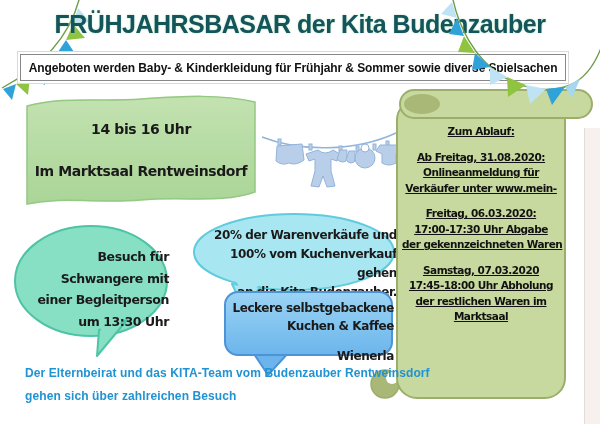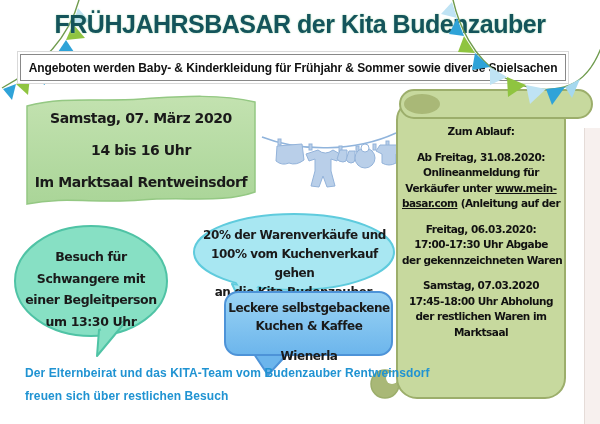--- a/index.html
+++ b/index.html
@@ -16,35 +16,35 @@
          background:#ffffff;border:1px solid #888;box-shadow:0 0 0 2px #fff,0 0 0 3px #d9d9d9;
          display:flex;align-items:center;justify-content:center;}
   .subtitle-box span{font-size:12px;font-weight:bold;color:#111;white-space:nowrap;letter-spacing:-0.1px;}
 
   .banner{position:absolute;left:25px;top:92px;width:232px;height:118px;z-index:2;}
   .banner .txt{position:absolute;left:4px;top:2px;width:224px;height:112px;display:flex;
          flex-direction:column;justify-content:space-evenly;text-align:center;}
   .banner .txt div{font-size:14px;font-weight:bold;color:#1a1a1a;font-family:"DejaVu Sans",sans-serif;letter-spacing:-0.4px;}
 
   .bubble{position:absolute;z-index:2;}
-  .bubble .txt{position:absolute;left:0;top:0;width:100%;text-align:center;
+  .bubble .txt{position:absolute;left:0;top:0;width:100%;text-align:right;
          font-family:"DejaVu Sans",sans-serif;font-weight:bold;color:#1a1a1a;}
   .mint{left:13px;top:224px;width:156px;height:145px;}
   .mint .txt{top:22px;line-height:21.5px;font-size:12.5px;letter-spacing:-0.4px;}
   .cyan{left:192px;top:212px;width:205px;height:100px;}
   .cyan .txt{top:14px;line-height:19px;font-size:12px;letter-spacing:-0.4px;}
   .cake{left:224px;top:291px;width:170px;height:88px;}
   .cake .txt{top:8px;line-height:18px;font-size:12px;letter-spacing:-0.4px;}
   .cake .txt .gap{margin-top:12px;}
 
   .scroll-wrap{position:absolute;left:370px;top:88px;width:225px;height:320px;z-index:2;}
   .scroll-text{position:absolute;left:402px;top:124px;width:158px;z-index:3;text-align:center;
          font-family:"DejaVu Sans",sans-serif;font-weight:bold;color:#111;
          font-size:10.5px;line-height:15.5px;letter-spacing:-0.5px;}
-  .scroll-text .blk{margin-bottom:10px;}
+  .scroll-text .blk{margin-bottom:10px;text-decoration:underline;}
   .scroll-text .ln{white-space:nowrap;}
   .scroll-link{text-decoration:underline;color:#111;cursor:pointer;}
 
   .footer{position:absolute;left:25px;top:366px;z-index:2;color:#2093d2;
          font-size:12px;font-weight:bold;letter-spacing:0.1px;}
   .footer div{margin-bottom:9px;white-space:nowrap;}
 
   .right-strip{position:absolute;right:0;top:128px;width:15px;height:296px;z-index:1;
          background:#f7f0ee;border-left:1px solid #e5dcd8;}
 </style>
@@ -106,21 +106,20 @@
     <svg width="232" height="118" viewBox="0 0 232 118">
       <defs>
         <linearGradient id="gban" x1="0" y1="0" x2="0" y2="1">
           <stop offset="0" stop-color="#c3e2b0"></stop>
             <stop offset="1" stop-color="#aad598"></stop>
         </linearGradient>
       </defs>
       <path d="M2,14 C40,4 72,10 116,7 C160,4 196,2 230,10 L230,100 C196,112 160,104 116,108 C72,112 40,104 2,112 Z" fill="url(#gban)" stroke="#94c883" stroke-width="1.5"></path>
     </svg>
     <div class="txt">
-      <div>Samstag, 07. März 2020</div>
       <div>14 bis 16 Uhr</div>
       <div>Im Marktsaal Rentweinsdorf</div>
     </div>
   </div>
 
   <div class="bubble mint">
     <svg width="156" height="145" viewBox="0 0 156 145">
       <ellipse cx="78" cy="57" rx="76" ry="55" fill="#87e0c4" stroke="#4fc3a5" stroke-width="2"></ellipse>
       <polygon points="86,106 114,96 84,132" fill="#87e0c4" stroke="#4fc3a5" stroke-width="2" stroke-linejoin="round"></polygon>
       <polygon points="86,100 116,92 90,112" fill="#87e0c4"></polygon>
@@ -179,34 +178,33 @@
       <rect x="30" y="2" width="192" height="28" rx="14" fill="#c7d99e" stroke="#9cae6b" stroke-width="2"></rect>
       <ellipse cx="52" cy="16" rx="18" ry="10" fill="#a9b877"></ellipse>
     </svg>
   </div>
   <div class="scroll-text">
     <div class="blk ln">Zum Ablauf:</div>
     <div class="blk">
       <div class="ln">Ab Freitag, 31.08.2020:</div>
       <div class="ln">Onlineanmeldung für</div>
       <div class="ln"><span>Verkäufer unter </span><span class="scroll-link">www.mein-</span></div>
-      <div class="ln"><span class="scroll-link">basar.com</span><span> (Anleitung auf der</span></div>
     </div>
     <div class="blk">
       <div class="ln">Freitag, 06.03.2020:</div>
       <div class="ln">17:00-17:30 Uhr Abgabe</div>
       <div class="ln">der gekennzeichneten Waren</div>
     </div>
     <div class="blk">
       <div class="ln">Samstag, 07.03.2020</div>
       <div class="ln">17:45-18:00 Uhr Abholung</div>
       <div class="ln">der restlichen Waren im</div>
       <div class="ln">Marktsaal</div>
     </div>
   </div>
 
   <div class="footer">
     <div>Der Elternbeirat und das KITA-Team vom Budenzauber Rentweinsdorf</div>
-    <div>freuen sich über restlichen Besuch</div>
+    <div>gehen sich über zahlreichen Besuch</div>
   </div>
 
   <div class="right-strip"></div>
 </div>
 
 </body></html>

